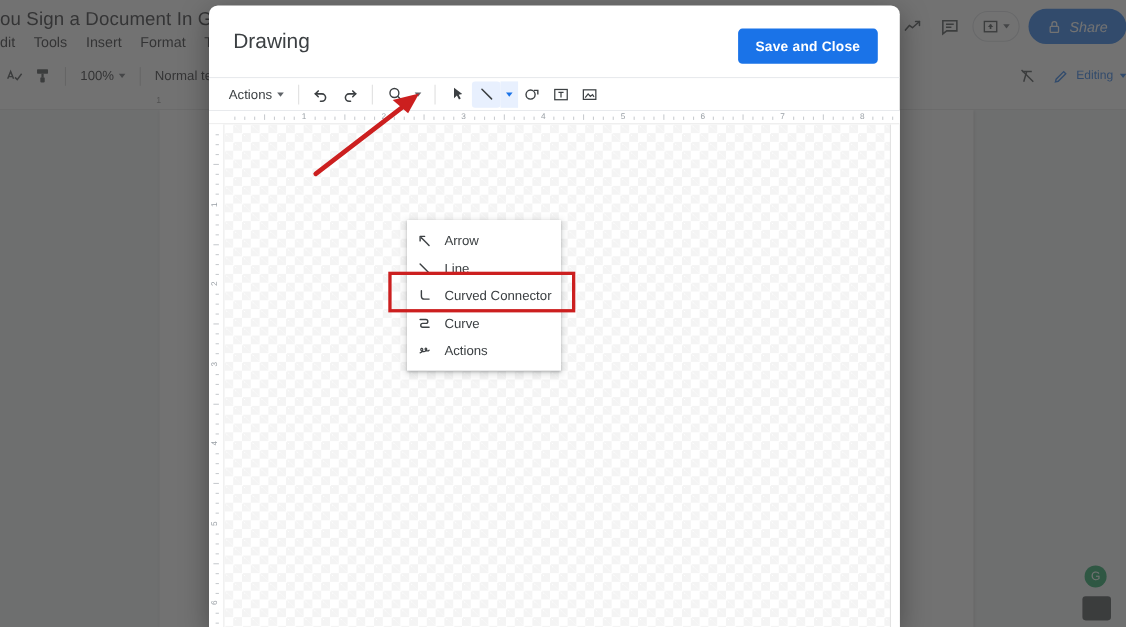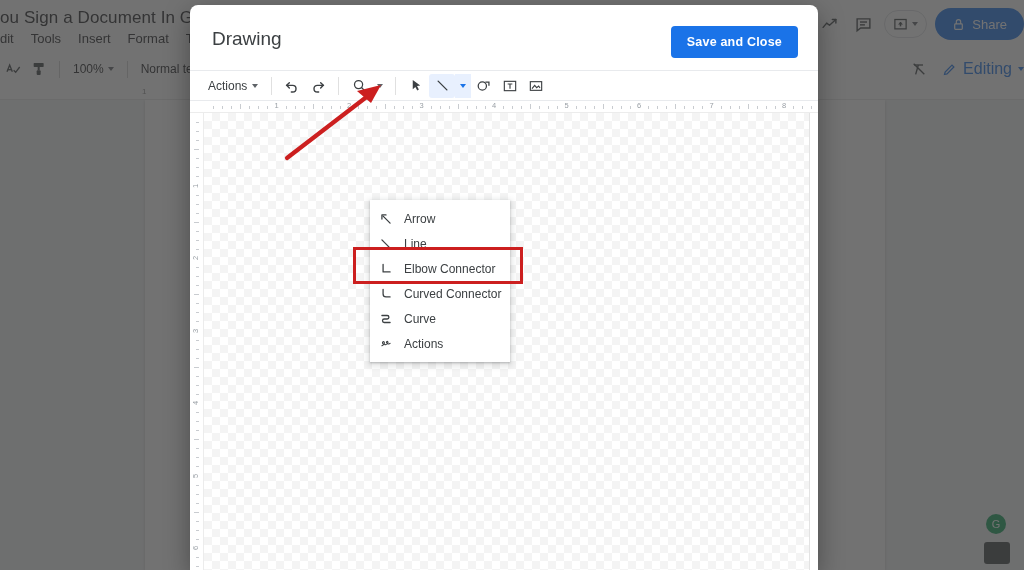--- a/index.html
+++ b/index.html
@@ -64,38 +64,38 @@
     background: #f1f3f4;
   }
   .bg-page {
     position: absolute; left: 145px; top: 100px; width: 740px; height: 470px;
     background: #ffffff; box-shadow: 0 1px 3px rgba(0,0,0,.18);
   }
 
   
   .bg-right {
     position: absolute; right: 0; top: 8px;
-    display: flex; align-items: center; gap: 8px;
+    display: flex; align-items: center; gap: 8px; font-style: italic;
   }
   .share-btn {
     display: flex; align-items: center; gap: 7px;
     background: #1a73e8; color: #fff; border-radius: 16px;
     height: 32px; padding: 0 17px; font-size: 13px; white-space: nowrap;
   }
   .present-chip {
     display: flex; align-items: center; gap: 4px;
     border: 1px solid #dadce0; border-radius: 15px; height: 28px; padding: 0 8px;
   }
   .bg-right2 {
     position: absolute; right: 0; top: 56px;
     display: flex; align-items: center; gap: 10px;
   }
   .editing-chip {
     display: flex; align-items: center; gap: 6px;
-    font-size: 16px; color: #1a73e8; white-space: nowrap;
+    font-size: 11px; color: #1a73e8; white-space: nowrap;
   }
   .green-dot {
     position: absolute; right: 18px; bottom: 36px;
     width: 20px; height: 20px; border-radius: 50%;
     background: #0f9d58; color: #fff; font-size: 11px;
     display: flex; align-items: center; justify-content: center;
   }
   .bg-smallbtn {
     position: absolute; right: 14px; bottom: 6px;
     width: 26px; height: 22px; background: #3c4043; border-radius: 3px;
@@ -555,28 +555,20 @@
           <div class="menu-item">
             <span class="mi-icon">
               <svg width="14" height="14" viewBox="0 0 24 24" fill="none" stroke="#3c4043" stroke-width="2.2" stroke-linecap="round">
                 <line x1="5" y1="5" x2="19" y2="19"></line>
               </svg>
             </span>
             <span>Line</span>
           </div>
           <div class="menu-item">
             <span class="mi-icon">
-              <svg width="14" height="14" viewBox="0 0 24 24" fill="none" stroke="#3c4043" stroke-width="2.2" stroke-linecap="round" stroke-linejoin="round">
-                <polyline points="7,4 7,17 19,17"></polyline>
-              </svg>
-            </span>
-            <span>Elbow Connector</span>
-          </div>
-          <div class="menu-item">
-            <span class="mi-icon">
               <svg width="14" height="14" viewBox="0 0 24 24" fill="none" stroke="#3c4043" stroke-width="2.2" stroke-linecap="round">
                 <path d="M7 4v8a5 5 0 0 0 5 5h7"></path>
               </svg>
             </span>
             <span>Curved Connector</span>
           </div>
           <div class="menu-item">
             <span class="mi-icon">
               <svg width="14" height="14" viewBox="0 0 24 24" fill="none" stroke="#3c4043" stroke-width="2.2" stroke-linecap="round">
                 <path d="M5 6h9a3 3 0 0 1 0 6H9a3 3 0 0 0 0 6h10"></path>

